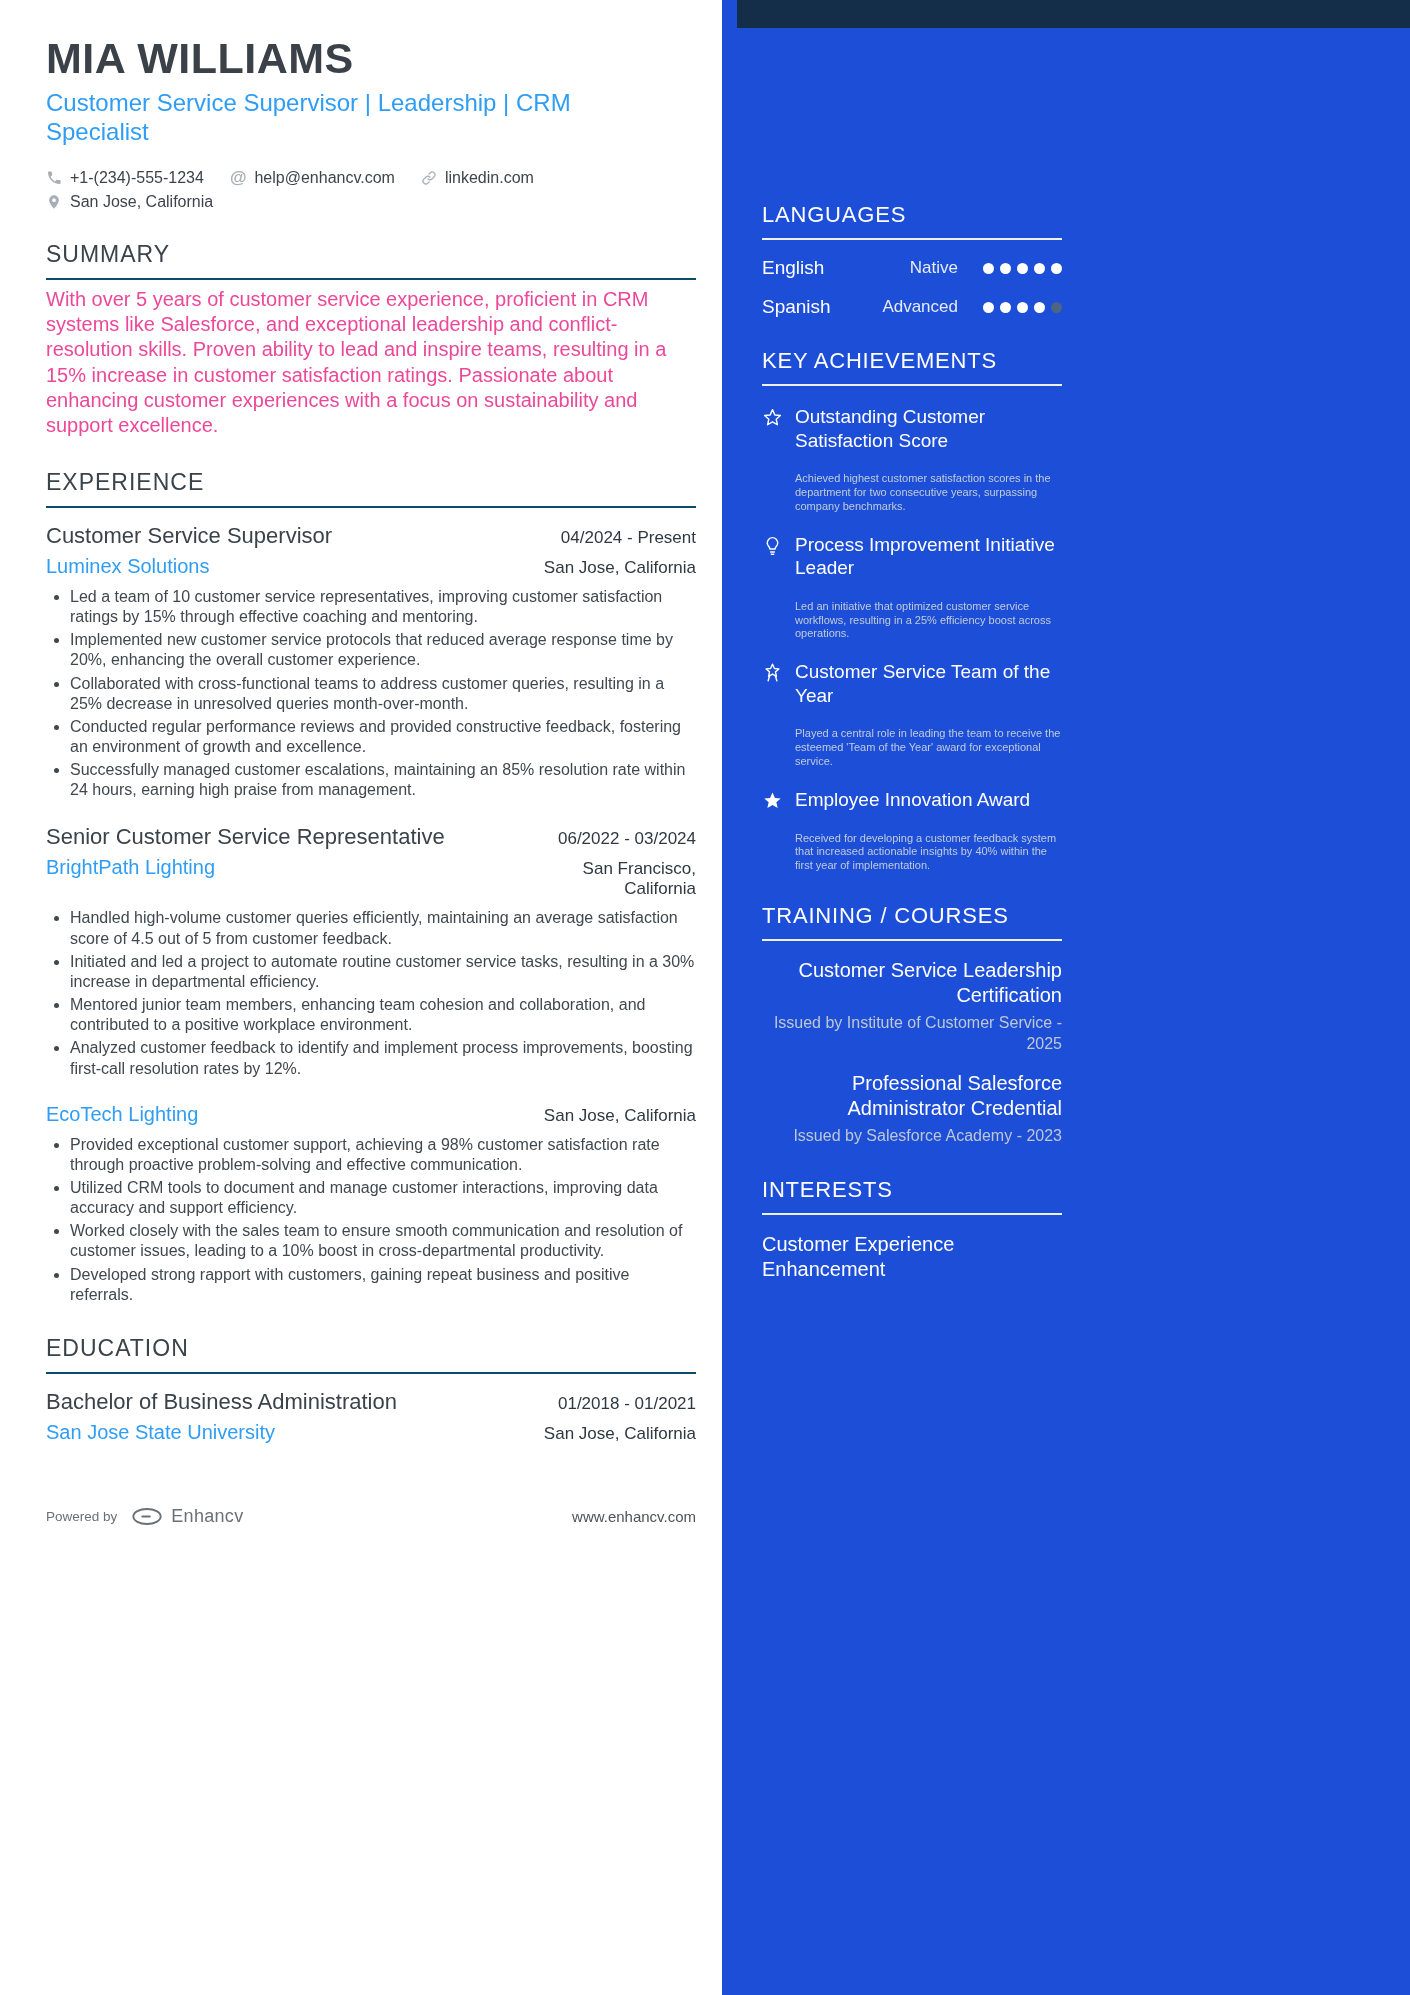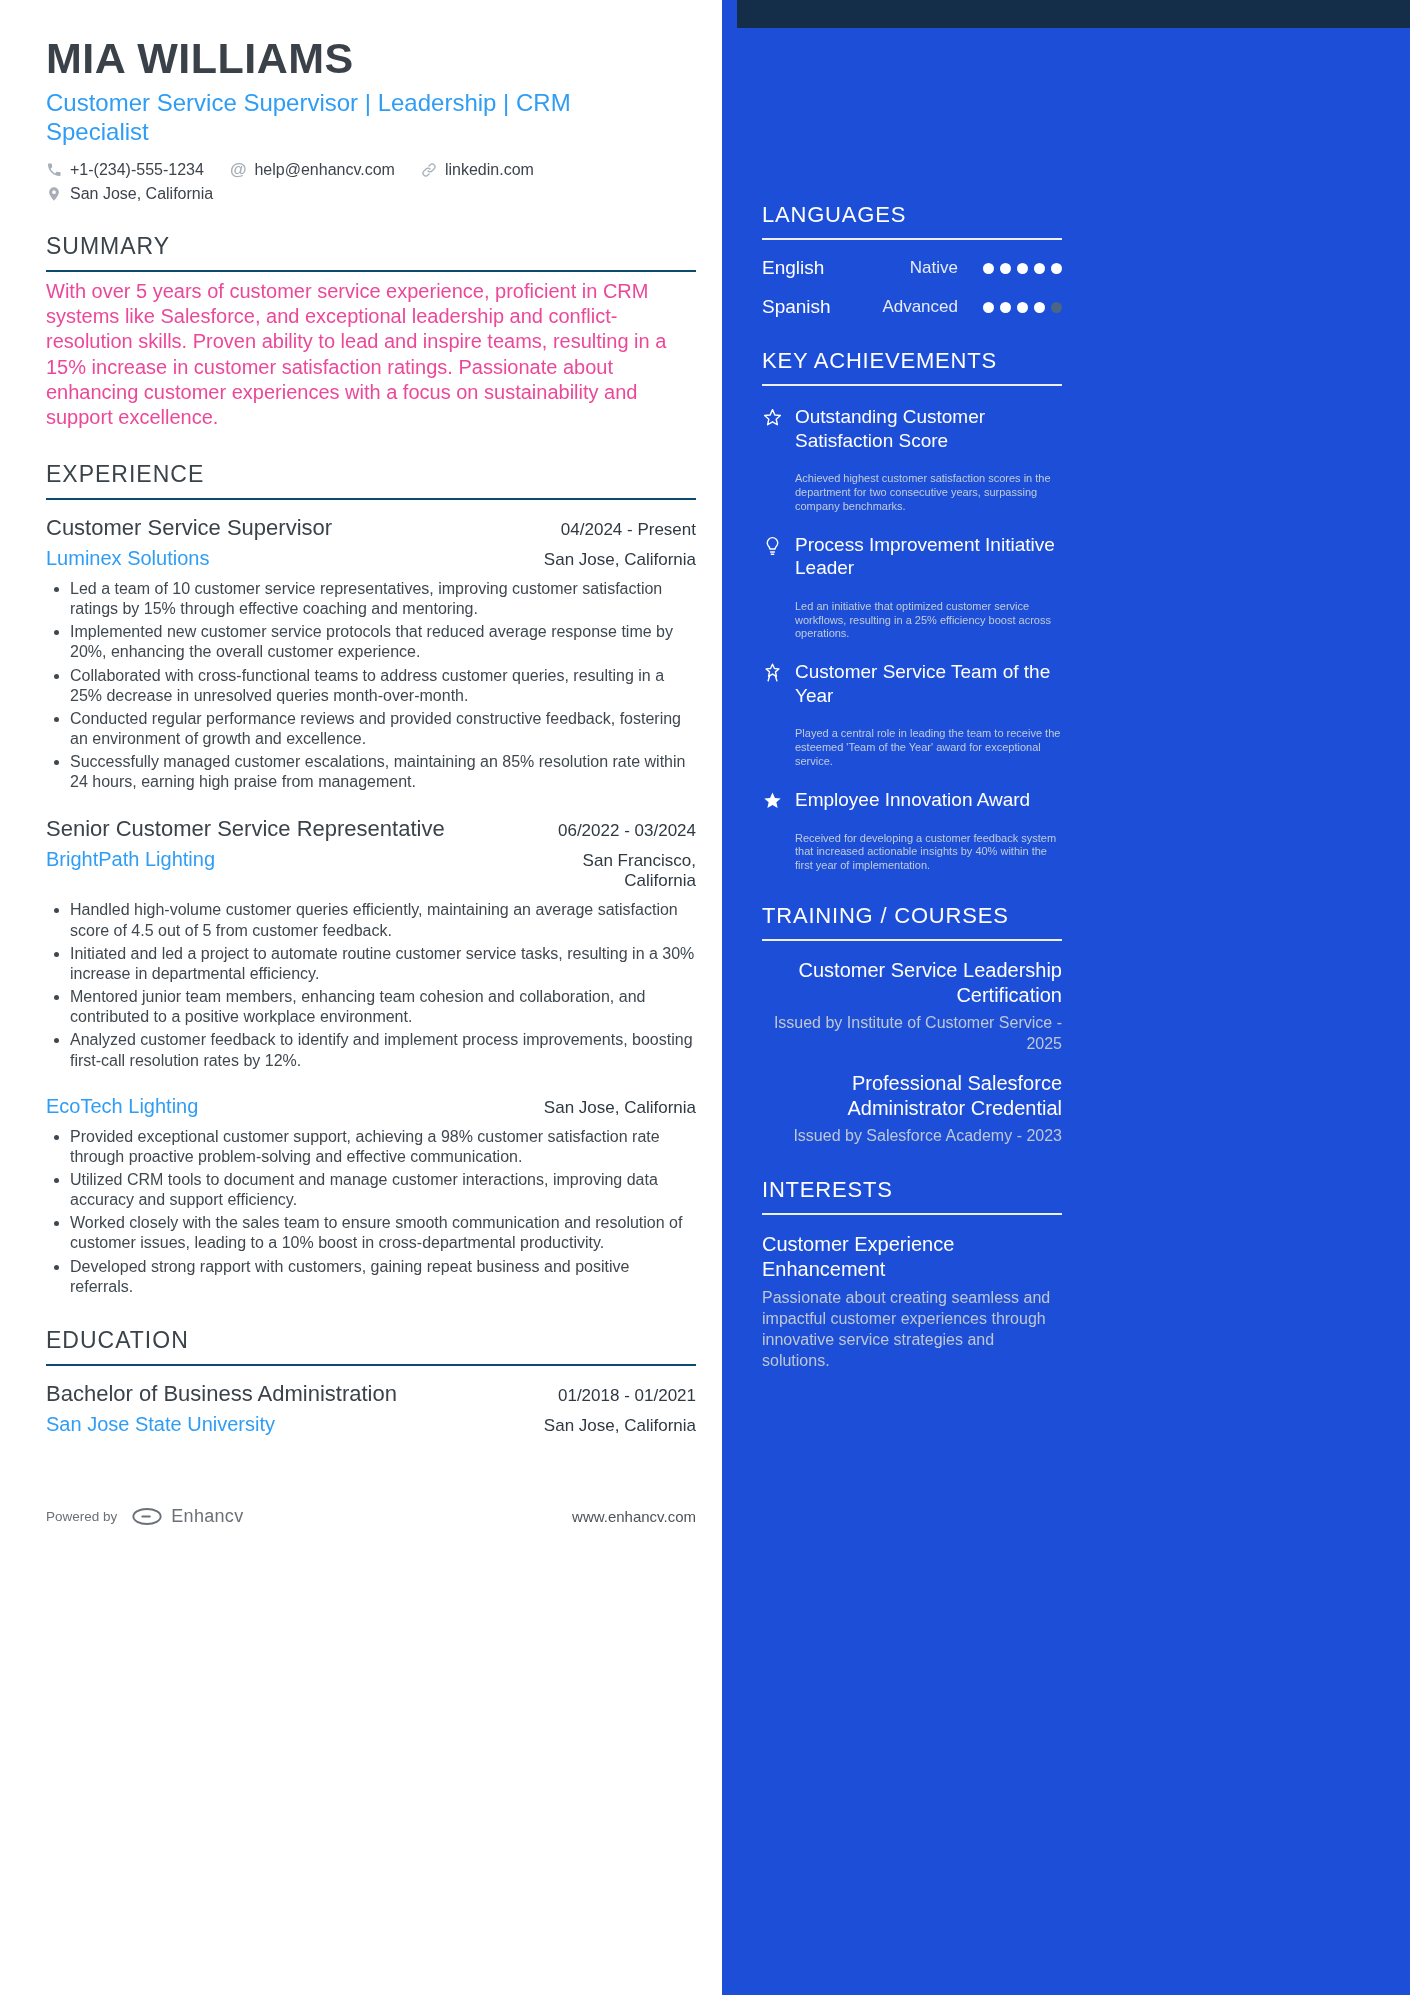--- a/index.html
+++ b/index.html
@@ -7,21 +7,21 @@
   body { font-family:"Liberation Sans","DejaVu Sans",sans-serif; width:1410px; }
 
   .page { position:relative; width:1410px; height:1995px; background:#ffffff; overflow:hidden; }
 
   
   .main { position:absolute; left:46px; top:0; width:650px; padding-top:34px; color:#3f4750; }
 
   .name { font-size:43px; font-weight:700; color:#3a4148; letter-spacing:.5px; }
   .job-headline { font-size:24px; line-height:1.22; color:#2f9df5; margin-top:5px; max-width:620px; }
 
-  .contact { margin-top:13px; font-size:16px; color:#3d444c; }
+  .contact { margin-top:21px; font-size:16px; color:#3d444c; }
   .contact-row { display:flex; align-items:center; gap:26px; margin-top:5px; }
   .contact-item { display:flex; align-items:center; }
   .contact-item .cicon { display:inline-flex; margin-right:8px; align-items:center; }
   .at-glyph { color:#a7aeb6; font-size:17px; font-weight:700; }
 
   .section { margin-top:30px; }
   .heading { font-size:23px; font-weight:400; color:#3a424a; letter-spacing:1px;
              padding-bottom:10px; border-bottom:2px solid #0c4a6e; }
   .summary-text { margin-top:7px; font-size:20px; line-height:1.27; color:#ec4899; }
 
@@ -299,19 +299,18 @@
         <div class="course">
           <div class="course-title">Professional Salesforce Administrator Credential</div>
           <div class="course-issuer">Issued by Salesforce Academy - 2023</div>
         </div>
       </div>
 
       <div class="side-section">
         <h2 class="side-heading">INTERESTS</h2>
         <div>
           <div class="interest-title">Customer Experience Enhancement</div>
-          <div class="interest-text">Passionate about creating seamless and impactful customer experiences through innovative service strategies and solutions.</div>
         </div>
       </div>
 
     </div>
   </div>
 </div>
 
 </body></html>

